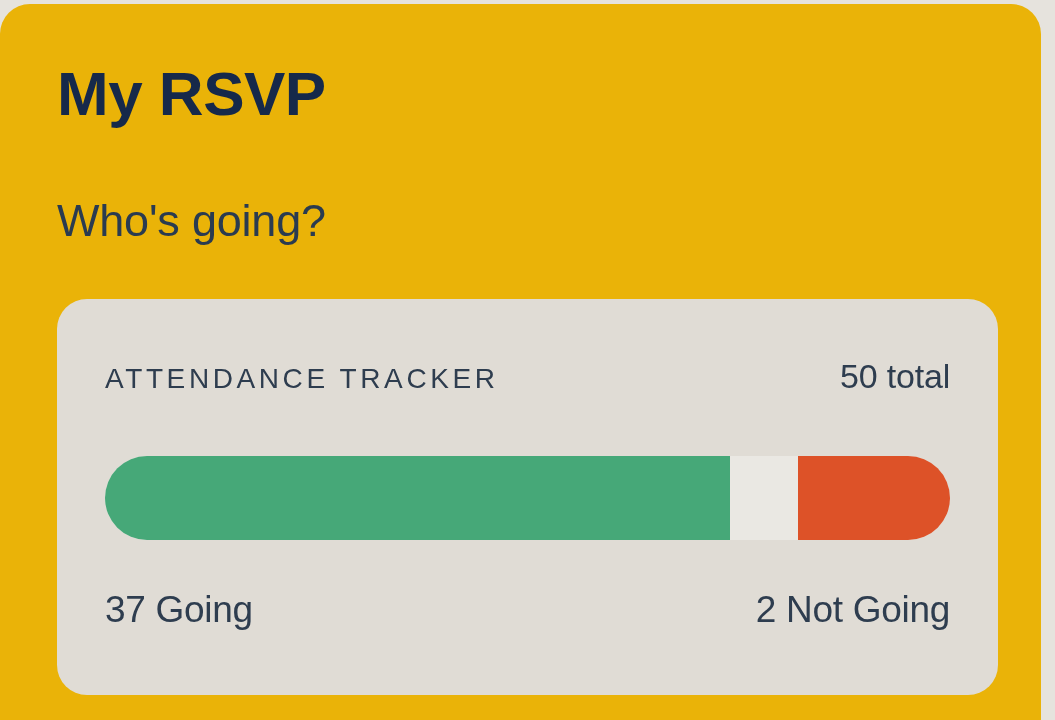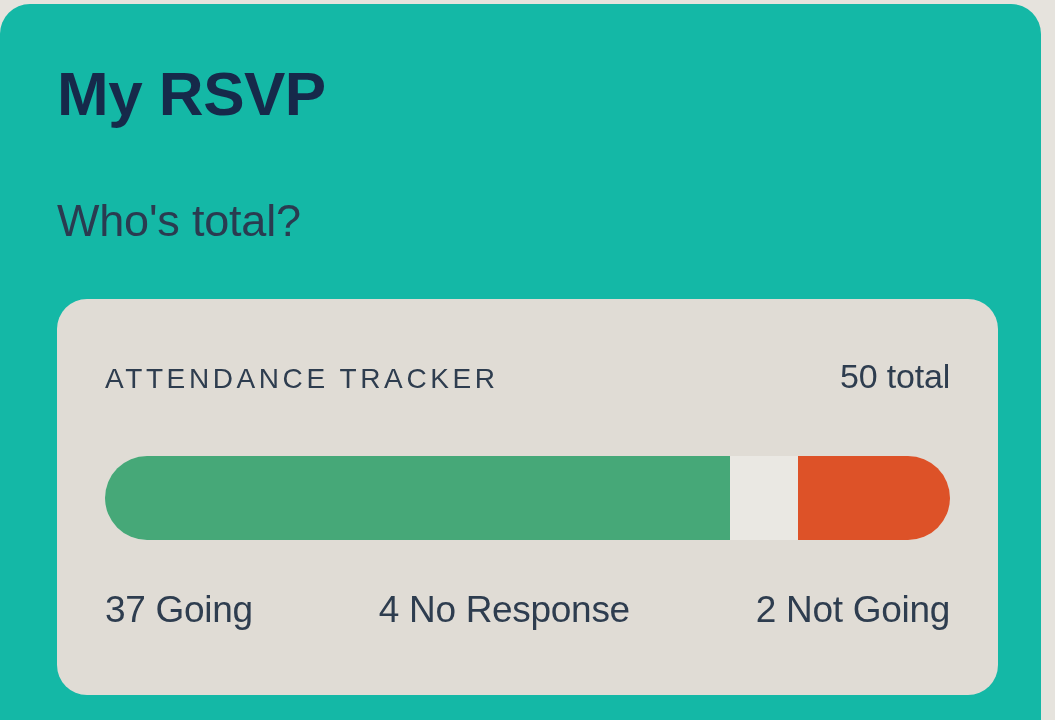--- a/index.html
+++ b/index.html
@@ -22,21 +22,21 @@
     height: 720px;
   }
 
   
   .app-panel {
     position: absolute;
     left: 0;
     top: 4px;
     width: 1041px;
     height: 716px;
-    background: #14b8a6;
+    background: #eab308;
     border-radius: 30px 30px 0 0;
     box-sizing: border-box;
   }
 
   .page-title {
     position: absolute;
     left: 57px;
     top: 57px;
     margin: 0;
     font-size: 62px;
@@ -137,36 +137,35 @@
   }
 </style>
 </head>
 <body>
 
 <div class="screen">
   <div class="app-panel">
 
     <h1 class="page-title">My RSVP</h1>
 
-    <h2 class="section-title">Who's total?</h2>
+    <h2 class="section-title">Who's going?</h2>
 
     <div class="tracker-card">
 
       <div class="tracker-head">
         <span class="tracker-label">ATTENDANCE TRACKER</span>
         <span class="tracker-total">50 total</span>
       </div>
 
       <div class="bar">
         <div class="bar-seg seg-going" id="seg-going" style="width: 74%; background: rgb(70, 168, 120);"></div>
         <div class="bar-seg seg-noresponse" id="seg-noresponse" style="width: 8%; background: rgb(234, 232, 227);"></div>
         <div class="bar-seg seg-notgoing" id="seg-notgoing" style="width: 18%; background: rgb(221, 82, 40);"></div>
       </div>
 
       <div class="legend">
         <span class="legend-item">37 Going</span>
-        <span class="legend-item">4 No Response</span>
         <span class="legend-item">2 Not Going</span>
       </div>
 
     </div>
   </div>
 </div>
 
 </body></html>

